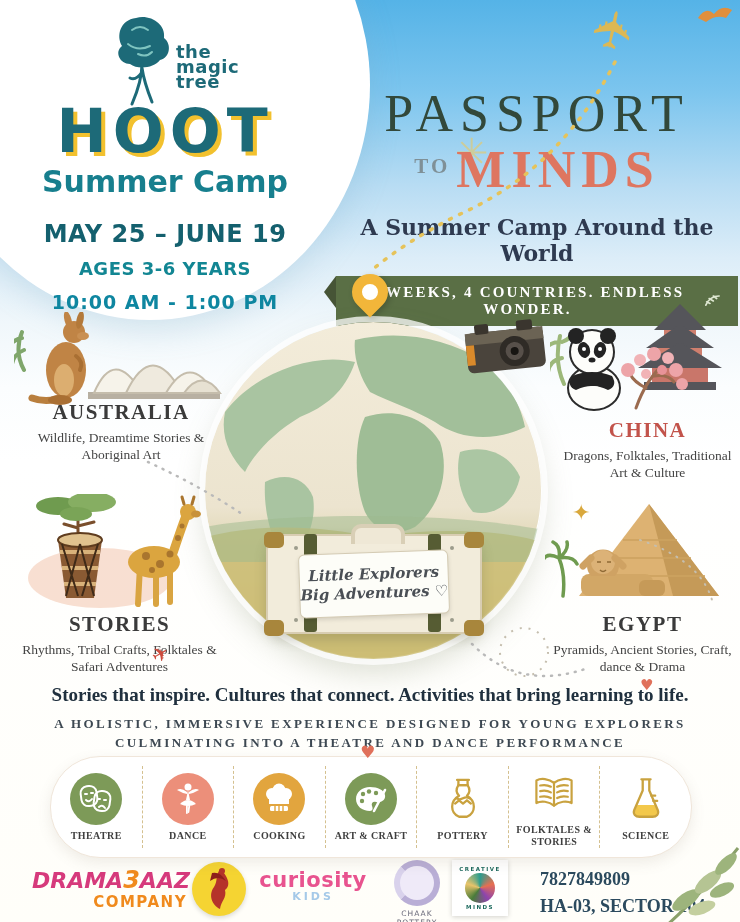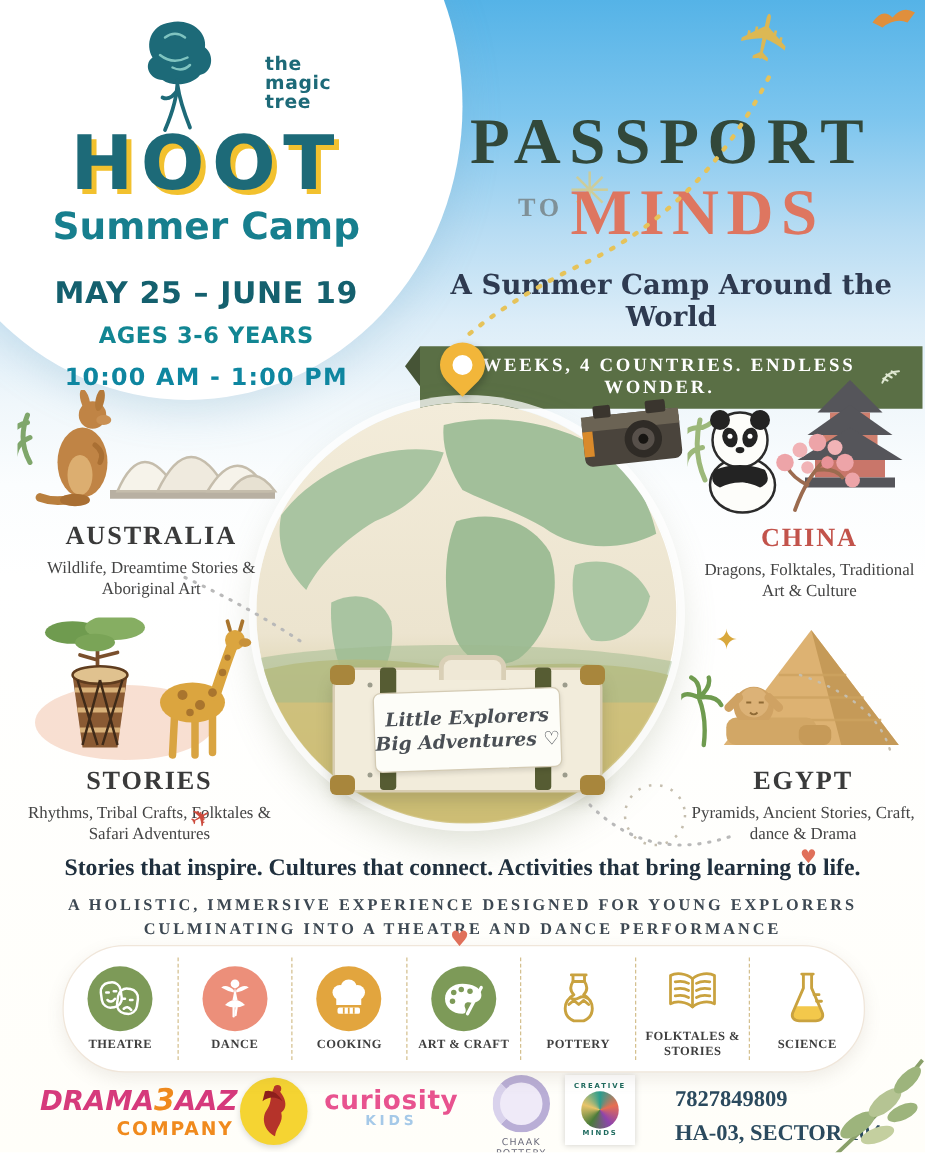--- a/index.html
+++ b/index.html
@@ -7,33 +7,33 @@
     font-family:"Liberation Serif",serif;
     background:linear-gradient(180deg,#55b3e7 0%,#7cc5ee 10%,#b7dcf3 20%,#dcedf8 28%,#f0f7fb 35%,#fbfdfe 42%,#ffffff 50%,#fffef9 100%);}
   .abs{position:absolute;}
   .nosel{user-select:none;}
 
   
   #white-circle{left:-70px;top:-150px;width:440px;height:470px;border-radius:50%;background:#fff;box-shadow:0 10px 30px rgba(120,170,200,.25);}
 
   
   #logo{left:98px;top:12px;width:150px;height:96px;}
-  #logo .brand{position:absolute;left:78px;top:32px;color:#1d6a78;font-family:"DejaVu Sans",sans-serif;font-weight:800;font-size:15px;line-height:15px;letter-spacing:.5px;margin-left:36px;}
+  #logo .brand{position:absolute;left:78px;top:32px;color:#1d6a78;font-family:"DejaVu Sans",sans-serif;font-weight:800;font-size:18px;line-height:15px;letter-spacing:.5px;}
 
   
   #camp{left:15px;top:100px;width:300px;text-align:center;font-family:"DejaVu Sans",sans-serif;}
   #camp-title{font-size:60px;font-weight:800;letter-spacing:6px;color:#1d6a78;text-shadow:4px 4px 0 #f2c12e;line-height:62px;}
   #camp-sub{font-size:30px;font-weight:600;color:#177f8e;margin-top:2px;}
   #camp-dates{font-size:24px;font-weight:700;color:#14606e;margin-top:21px;letter-spacing:.5px;}
   #camp-ages{font-size:18px;font-weight:700;color:#128693;margin-top:10px;letter-spacing:.5px;}
   #camp-time{font-size:19px;font-weight:600;color:#0e86a0;margin-top:12px;letter-spacing:1px;}
 
   
   #hero{left:336px;top:86px;width:402px;text-align:center;}
-  #hero-title1{font-size:52px;font-weight:700;color:#32483a;letter-spacing:7px;line-height:56px;}
+  #hero-title1{font-size:52px;font-weight:400;color:#32483a;letter-spacing:7px;line-height:56px;}
   #hero-row2{margin-top:-4px;line-height:56px;}
   #hero-to{font-size:21px;color:#7f9097;letter-spacing:3px;font-weight:600;vertical-align:14px;margin-right:6px;}
   #hero-title2{font-size:52px;font-weight:700;color:#de7660;letter-spacing:6px;}
   #hero-script{font-family:"DejaVu Serif",serif;font-weight:700;font-size:22px;color:#2e3a50;margin-top:4px;}
   #hero-banner{position:relative;display:inline-flex;align-items:center;gap:8px;margin-top:10px;background:#5a6f45;color:#fff;
     font-family:"Liberation Serif",serif;font-weight:700;font-size:15px;letter-spacing:2.2px;padding:8px 18px 8px 22px;}
   #hero-banner::before{content:"";position:absolute;left:-12px;top:0;border-top:16px solid transparent;border-bottom:16px solid transparent;border-right:12px solid #465436;}
   #compass-star{left:455px;top:130px;font-size:40px;color:#f0c855;opacity:.55;font-family:"DejaVu Sans",sans-serif;}
 
   
@@ -57,21 +57,21 @@
   #suitcase .corner.bl{left:-4px;bottom:-4px;} #suitcase .corner.br{right:-4px;bottom:-4px;}
   #suitcase .label{position:absolute;left:31px;top:16px;width:148px;height:62px;background:#fdfdf8;border:1px solid #d4cbb4;border-radius:6px;
     transform:rotate(-2deg);display:flex;flex-direction:column;justify-content:center;text-align:center;
     font-family:"DejaVu Serif",serif;font-style:italic;font-weight:700;font-size:15px;color:#4a4f55;line-height:19px;box-shadow:0 2px 4px rgba(0,0,0,.12);}
   #suitcase .rivet{position:absolute;width:4px;height:4px;border-radius:50%;background:#9c9c8c;}
 
   
   .country{text-align:center;}
   .country .cname{font-size:21px;font-weight:700;letter-spacing:1.5px;color:#3a3a3a;}
   .country .cdesc{font-size:13.5px;color:#444;line-height:17px;margin-top:4px;}
-  #c-australia{left:16px;top:416px;width:210px;}
+  #c-australia{left:16px;top:400px;width:210px;}
   #c-china{left:560px;top:418px;width:175px;}
   #c-china .cname{color:#c2534b;}
   #c-africa{left:22px;top:612px;width:195px;}
   #c-egypt{left:545px;top:612px;width:195px;}
 
   #illu-australia{left:14px;top:312px;width:210px;height:95px;}
   #illu-china{left:550px;top:296px;width:185px;height:120px;}
   #illu-africa{left:20px;top:494px;width:200px;height:118px;}
   #illu-egypt{left:545px;top:500px;width:190px;height:110px;}
 

